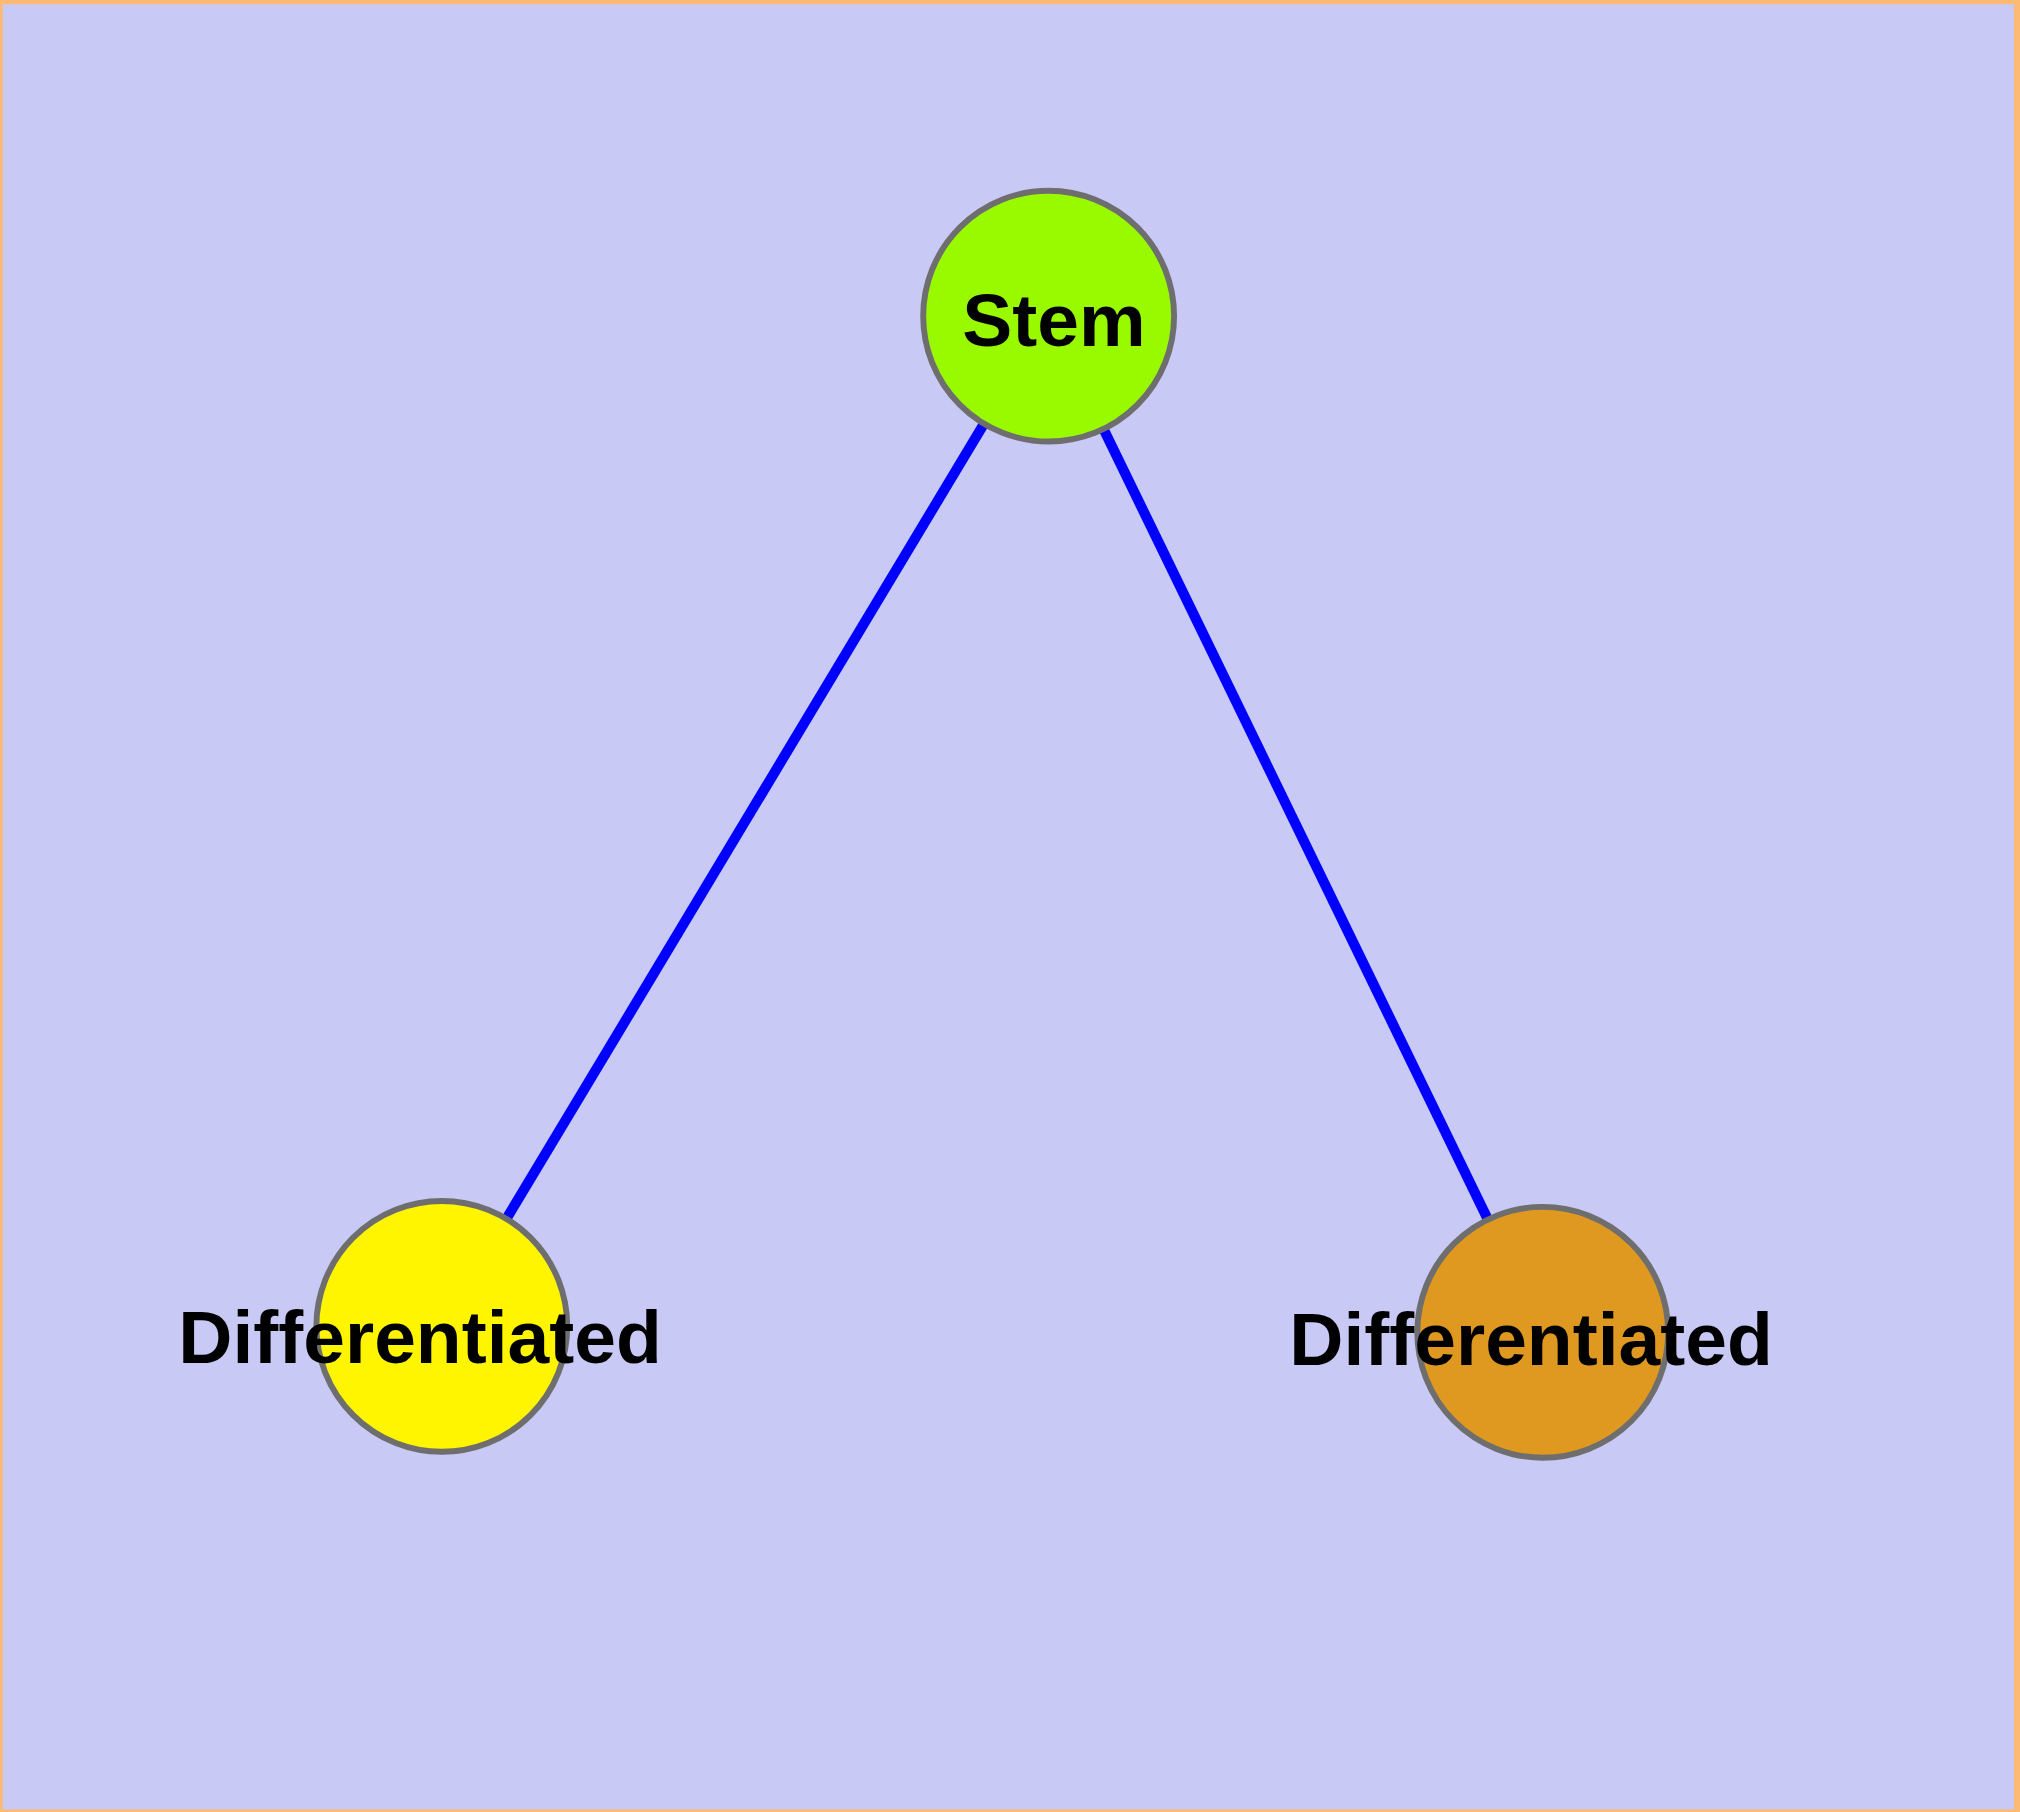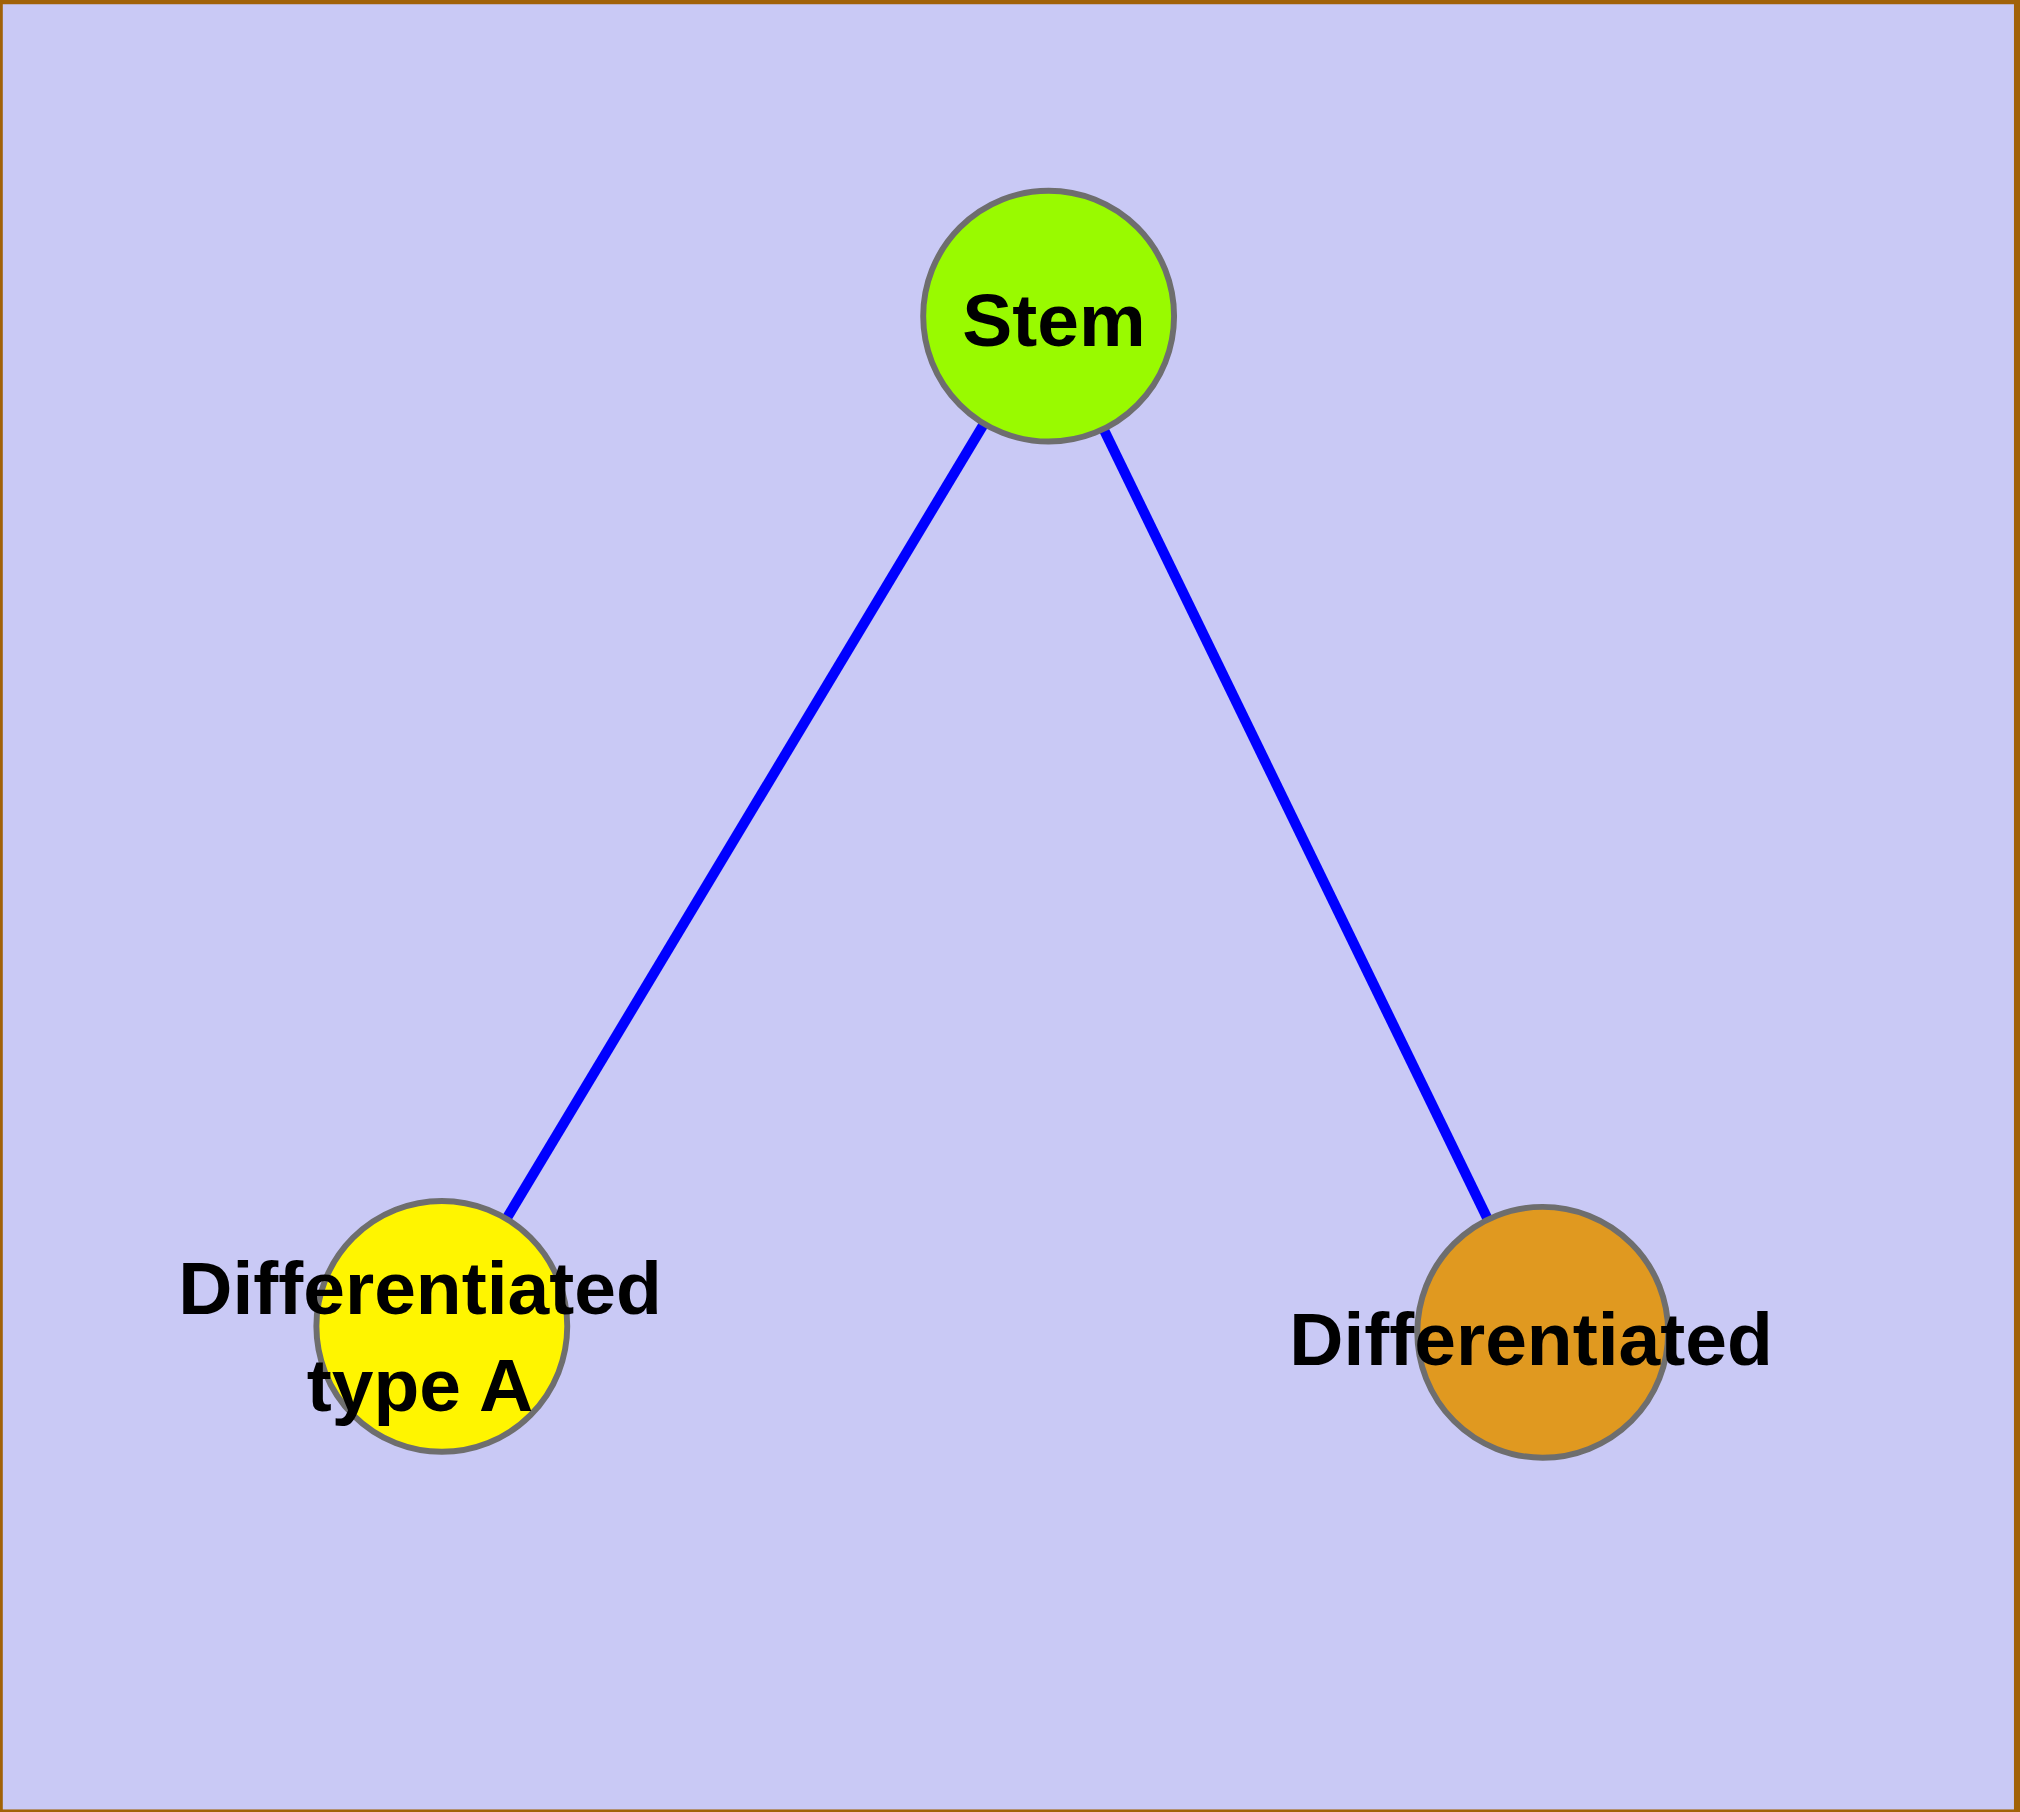--- a/index.html
+++ b/index.html
@@ -4,21 +4,21 @@
 <style>
   html, body {
     margin: 0;
     padding: 0;
     background: #ffffff;
   }
   .stage {
     position: relative;
     width: 2021px;
     height: 1812px;
-    background: #a16207;
+    background: #fdba74;
     overflow: hidden;
     font-family: "Liberation Sans", sans-serif;
   }
   .graph-svg {
     position: absolute;
     left: 0;
     top: 0;
     display: block;
   }
   .node-label {
@@ -52,21 +52,20 @@
     <circle cx="521" cy="1565" r="148" stroke-width="7" fill="#FFF500" stroke="#6E6E6E"></circle>
     <circle cx="1820" cy="1572" r="148" stroke-width="7" fill="#E09920" stroke="#6E6E6E"></circle>
   </svg>
 
   <div class="node-label" style="left: 1054px; top: 320px;">
     <span>Stem</span>
   </div>
 
   <div class="node-label" style="left: 420px; top: 1337px;">
     <span>Differentiated</span>
-    <span>type A</span>
   </div>
 
   <div class="node-label" style="left: 1531px; top: 1339px;">
     <span>Differentiated</span>
   </div>
 
 </div>
 
 
 </body></html>

